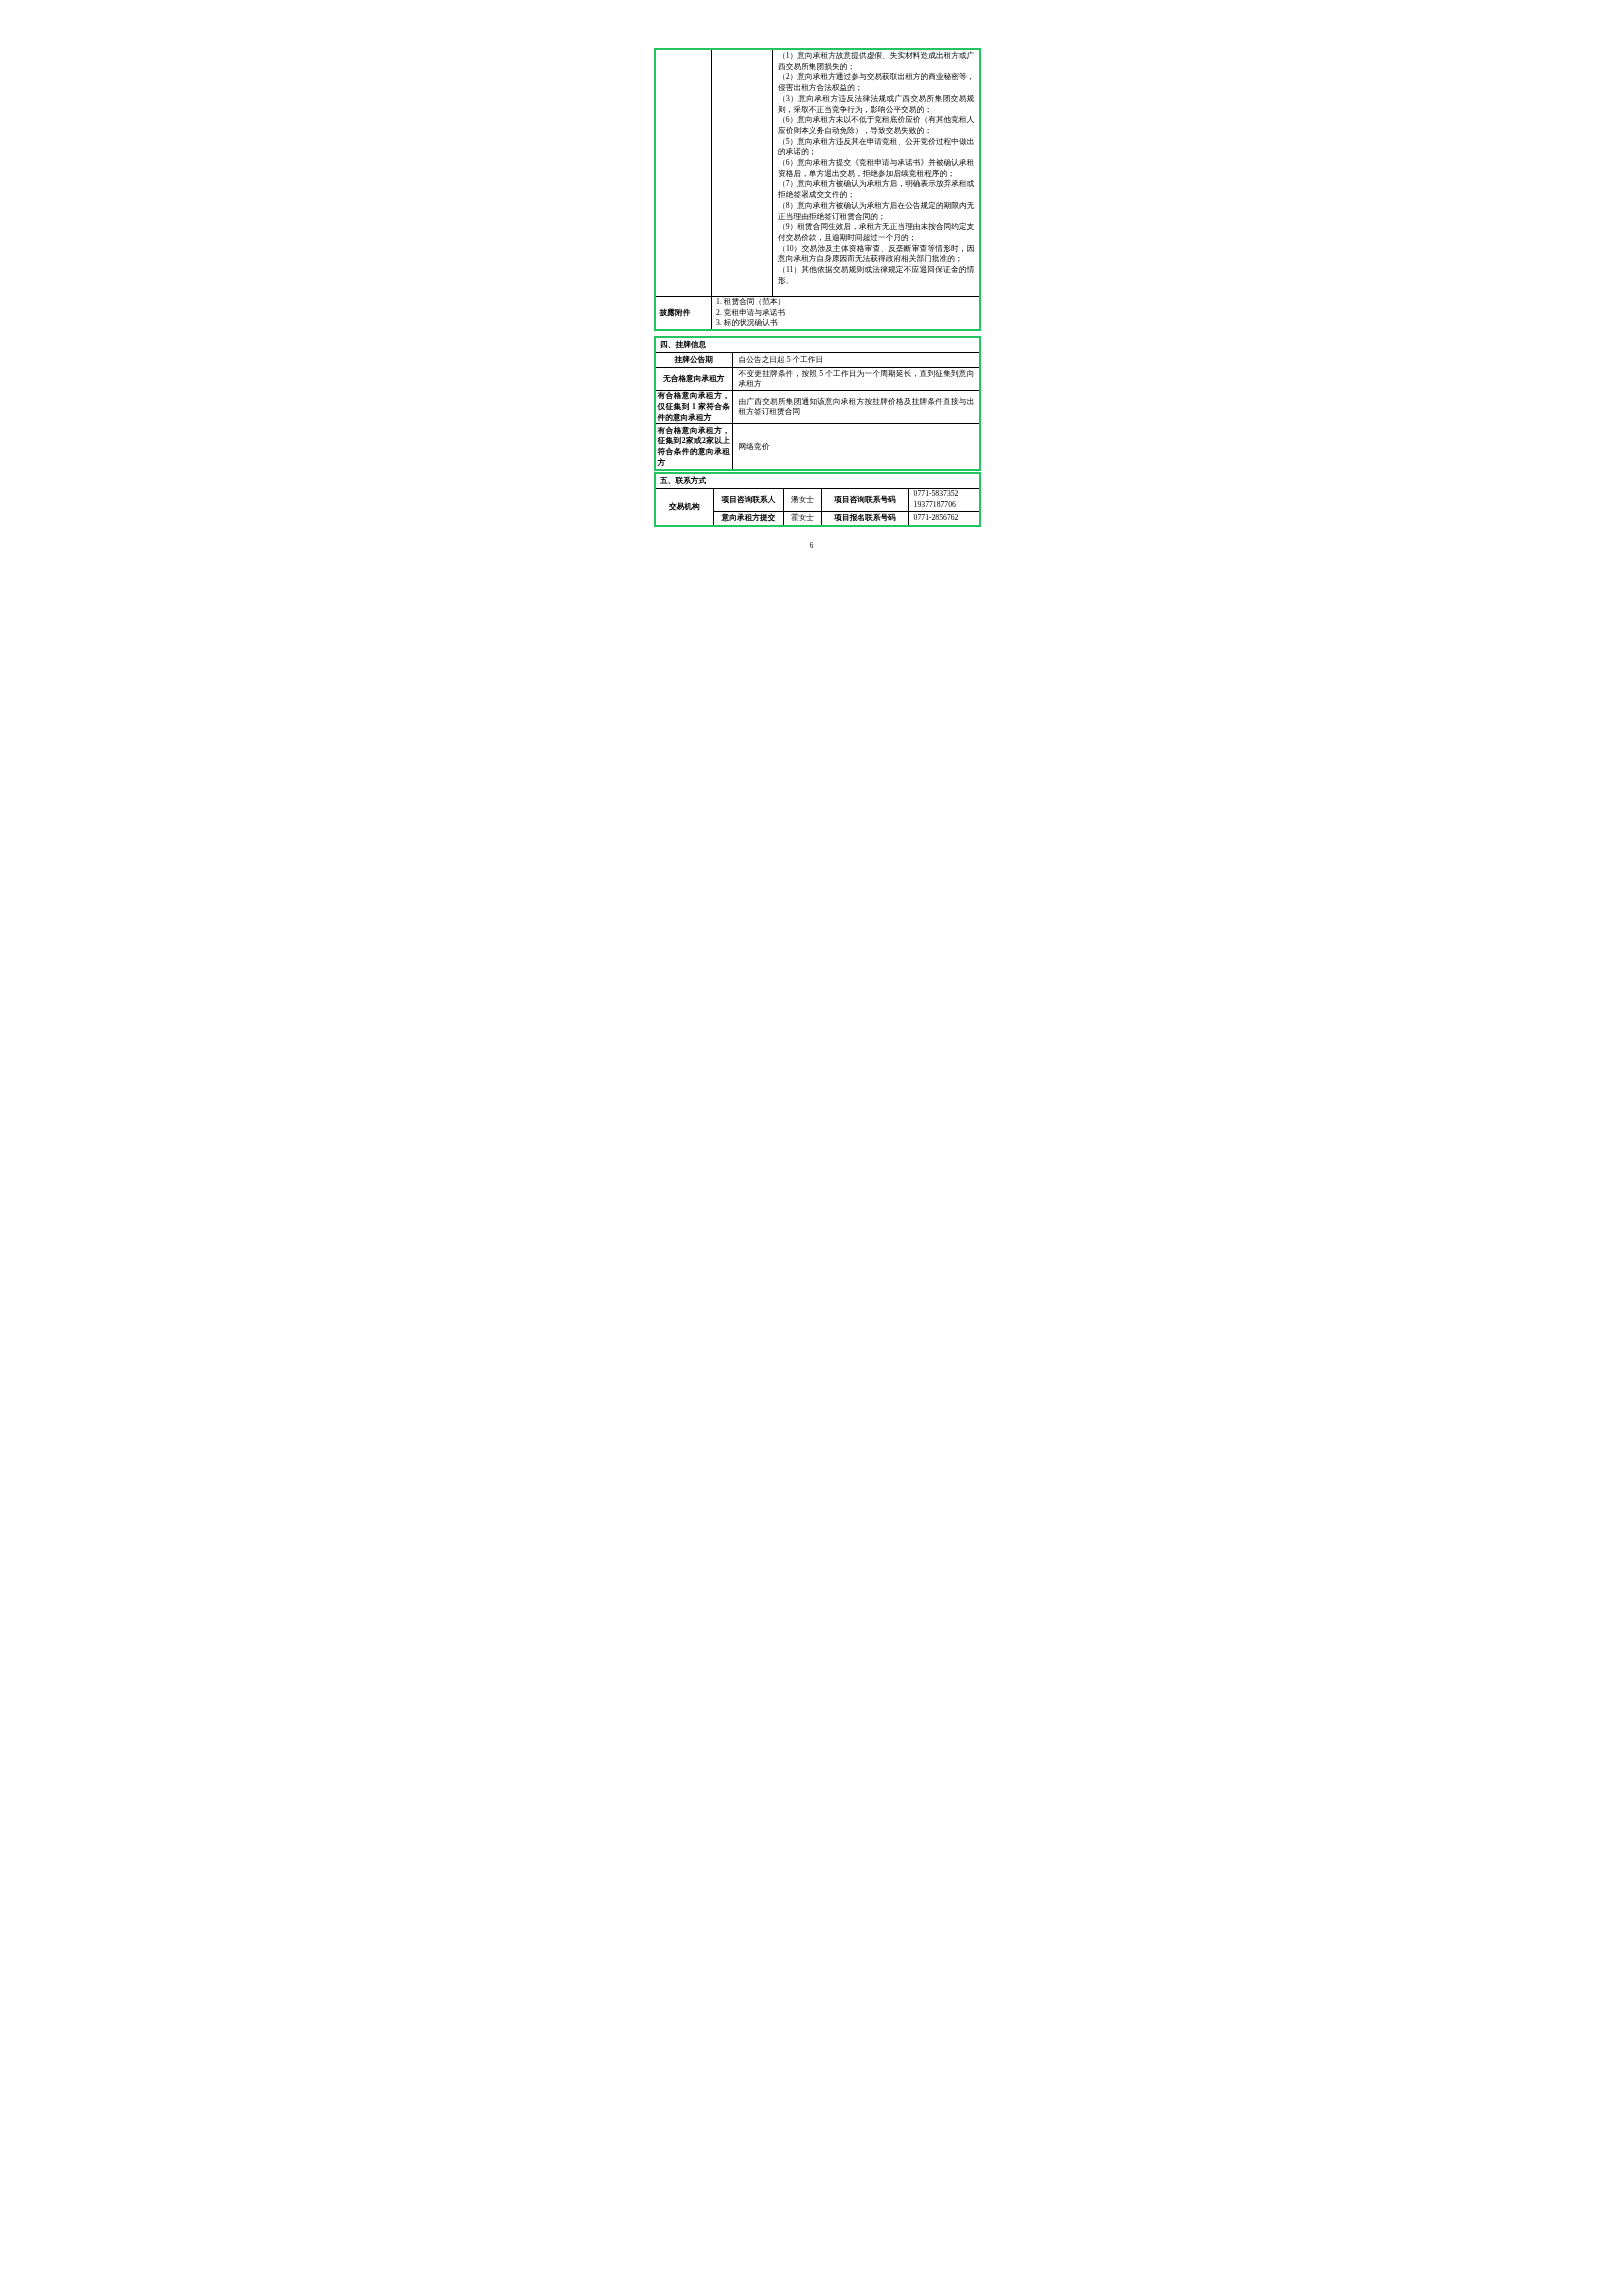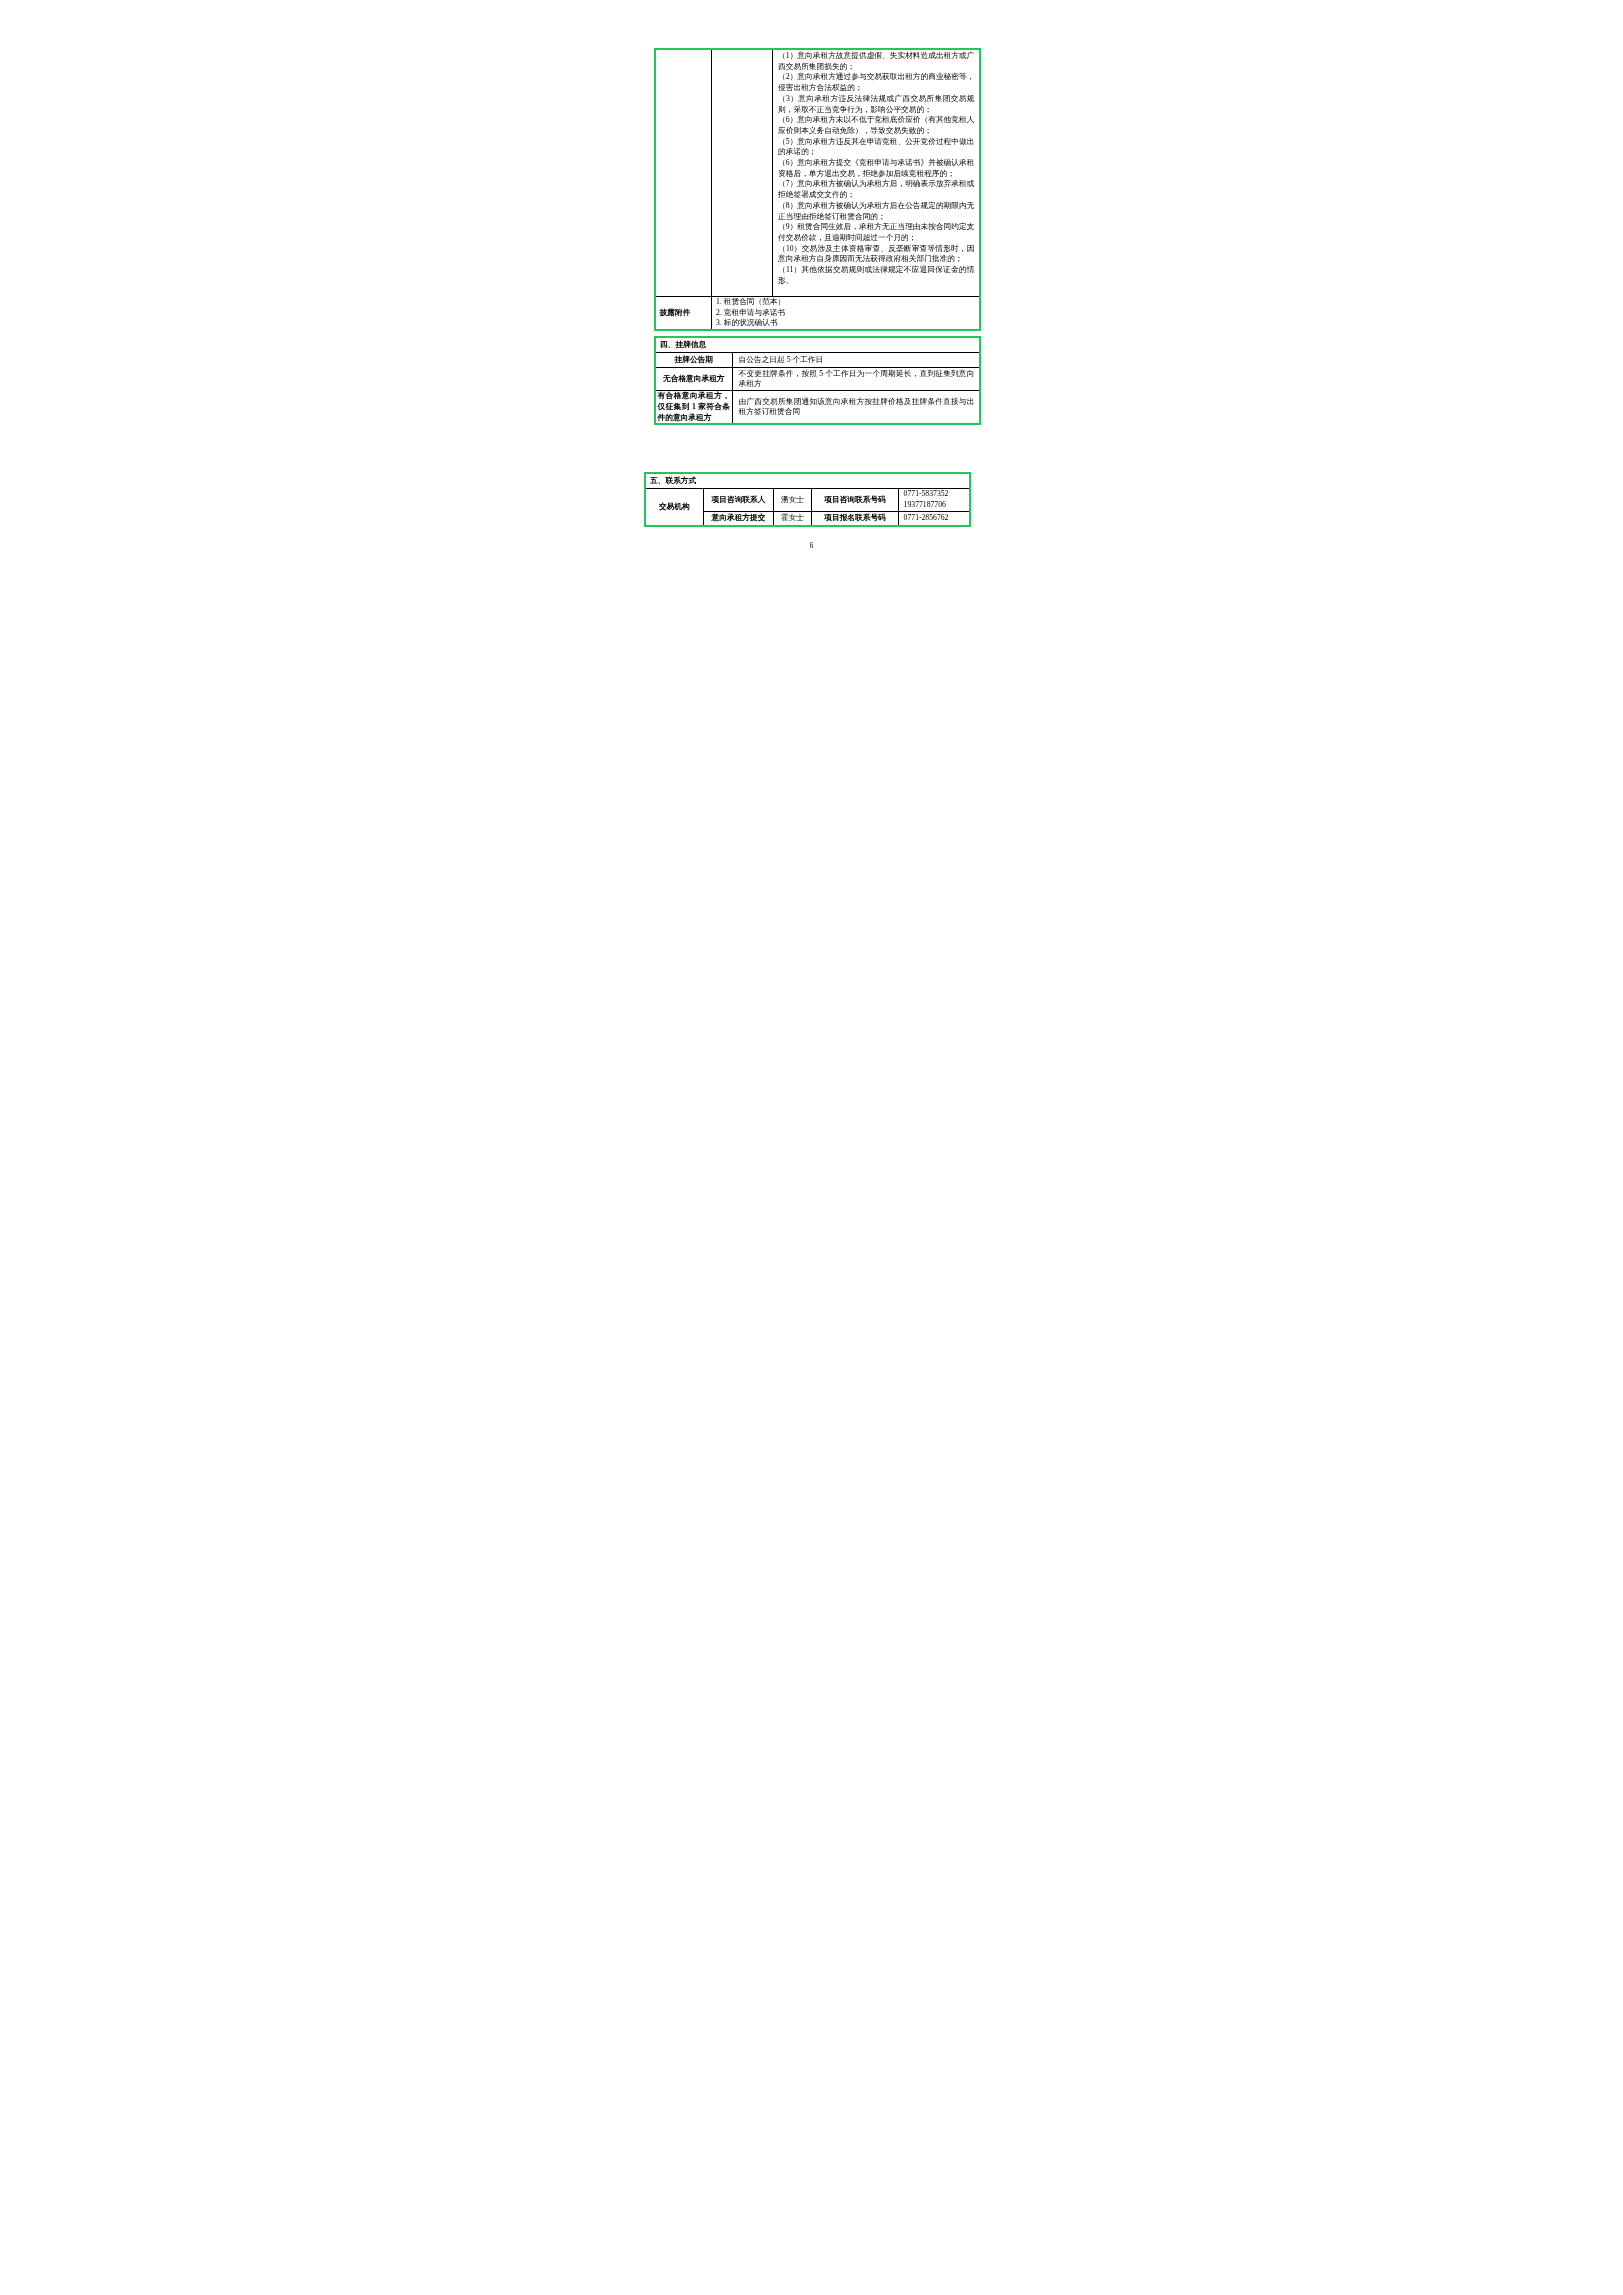--- a/index.html
+++ b/index.html
@@ -65,21 +65,21 @@
   }
   #t2 td.val {
     padding: 0 4.1px 0 5.6px;
     text-align: justify;
   }
   #t2 tr.r1 td { height: 14px; }
   #t2 tr.r2 td { height: 22px; }
   #t2 tr.r3 td { height: 32px; }
   #t2 tr.r4 td { height: 45px; }
   
-  #t3 { left: 35px; top: 472px; width: 325px; }
+  #t3 { left: 45px; top: 472px; width: 325px; }
   #t3 td.title-cell {
     height: 14.3px;
     font-weight: 700;
     padding-left: 4.6px;
   }
   #t3 td.org {
     font-weight: 700;
     text-align: center;
   }
   #t3 td.role, #t3 td.phlbl {
@@ -154,20 +154,24 @@
         <td class="val">自公告之日起 5 个工作日</td>
       </tr>
       <tr class="r2">
         <td class="lbl">无合格意向承租方</td>
         <td class="val">不变更挂牌条件，按照 5 个工作日为一个周期延长，直到征集到意向承租方</td>
       </tr>
       <tr class="r3">
         <td class="lbl fill">有合格意向承租方，仅征集到 1 家符合条件的意向承租方</td>
         <td class="val">由广西交易所集团通知该意向承租方按挂牌价格及挂牌条件直接与出租方签订租赁合同</td>
       </tr>
+      <tr class="r4">
+        <td class="lbl fill">有合格意向承租方，征集到2家或2家以上符合条件的意向承租方</td>
+        <td class="val">网络竞价</td>
+      </tr>
     </tbody>
   </table>
 
   <table class="doc" id="t3">
     <colgroup>
       <col style="width:59px">
       <col style="width:70px">
       <col style="width:38px">
       <col style="width:87px">
       <col style="width:71px">

